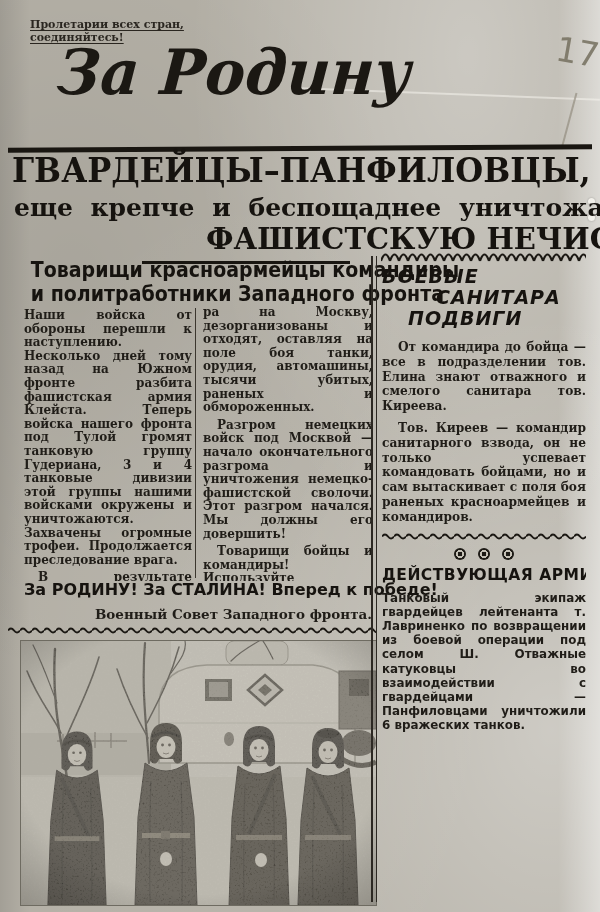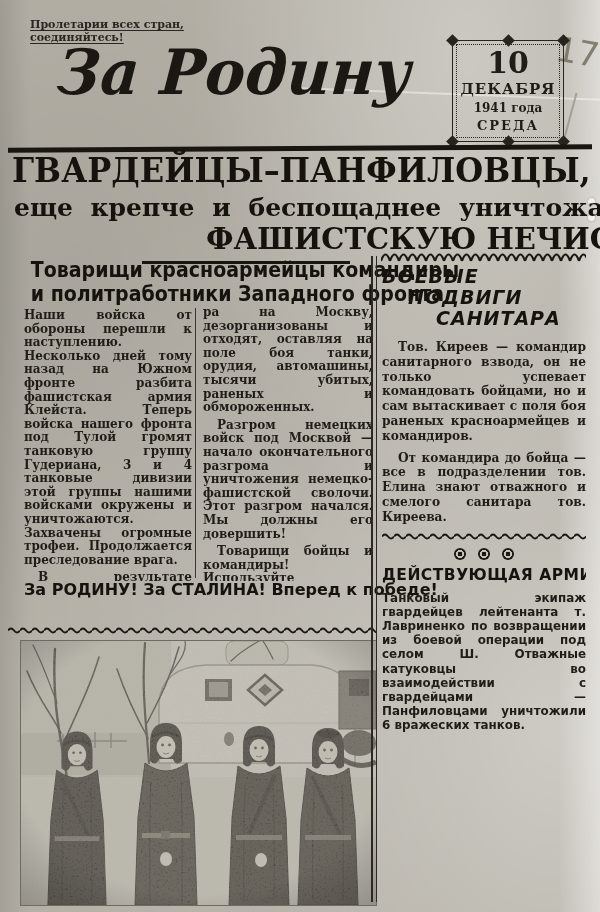--- a/index.html
+++ b/index.html
@@ -89,34 +89,20 @@
 <div class="sheet">
 
   <div class="abs scratch"></div>
   <div class="abs handwritten">17</div>
   <div class="abs pencil-stroke"></div>
   <div class="abs punch-hole" style="left:588px;top:198px;"></div>
   <div class="abs punch-hole" style="left:588px;top:214px;"></div>
 
   <div class="abs workers-slogan">Пролетарии всех стран, соединяйтесь!</div>
 
-  <div class="abs date-box">
-    <span class="diamond" style="left:-5px;top:-5px;"></span>
-    <span class="diamond" style="right:-5px;top:-5px;"></span>
-    <span class="diamond" style="left:-5px;bottom:-5px;"></span>
-    <span class="diamond" style="right:-5px;bottom:-5px;"></span>
-    <span class="diamond" style="left:51px;top:-5px;"></span>
-    <span class="diamond" style="left:51px;bottom:-5px;"></span>
-    <div class="date-box-inner">
-      <div class="db-day">10</div>
-      <div class="db-month">ДЕКАБРЯ</div>
-      <div class="db-year">1941 года</div>
-      <div class="db-weekday">СРЕДА</div>
-    </div>
-  </div>
 
   <div class="abs masthead">За Родину</div>
   <div class="abs rule-thick"></div>
 
   <div class="abs hl1">ГВАРДЕЙЦЫ–ПАНФИЛОВЦЫ,</div>
   <div class="abs hl2">еще крепче и беспощаднее уничтожайте</div>
   <div class="abs hl3">ФАШИСТСКУЮ НЕЧИСТЬ</div>
   <div class="abs hl-underline"></div>
 
   <div class="abs at1">Товарищи красноармейцы командиры</div>
@@ -128,20 +114,21 @@
   </div>
   <div class="abs col-rule"></div>
   <div class="abs colR">
     <p>ра на Москву, дезорганизованы и отходят, оставляя на поле боя танки, орудия, автомашины, тысячи убитых, раненых и обмороженных.</p>
     <p class="ind">Разгром немецких войск под Москвой — начало окончательного разгрома и уничтожения немецко-фашистской сволочи. Этот разгром начался. Мы должны его довершить!</p>
     <p class="ind">Товарищи бойцы и командиры! Используйте создавшуюся обстановку, не давайте врагу опомниться. Действуйте решительно и смело. Беспощадно истребляйте фашистских захватчиков. Разобьем гитлеровские полчища на-голову и похороним их в подмосковных снегах и лесах.</p>
 
   </div>
 
   <div class="abs victory">За РОДИНУ! За СТАЛИНА! Вперед к победе!</div>
+  <div class="abs signature">Военный Совет Западного фронта.</div>
 
   <svg class="abs wave wave-main" width="368" height="9">
     <defs>
         <pattern id="wm" width="12" height="9" patternUnits="userSpaceOnUse">
       <path d="M0 4.5 Q3 0.5 6 4.5 Q9 8.5 12 4.5" fill="none" stroke="#1b1813" stroke-width="2"></path>
     </pattern>
       </defs>
     <rect width="368" height="9" fill="url(#wm)"></rect>
   </svg>
 
@@ -259,25 +246,25 @@
     <defs>
         <pattern id="sc" width="9" height="11" patternUnits="userSpaceOnUse">
       <path d="M0 9 Q4.5 -4 9 9" fill="none" stroke="#1b1813" stroke-width="2.2"></path>
     </pattern>
       </defs>
     <rect width="205" height="11" fill="url(#sc)"></rect>
   </svg>
 
   <div class="abs sidebar">
     <div class="sb-title">БОЕВЫЕ</div>
+    <div class="sb-title sb-t3">САНИТАРА</div>
     <div class="sb-title sb-t2">ПОДВИГИ</div>
-    <div class="sb-title sb-t3">САНИТАРА</div>
     <div class="sb-body">
+      <p>От командира до бойца — все в подразделении тов. Елина знают отважного и смелого санитара тов. Киреева.</p>
       <p>Тов. Киреев — командир санитарного взвода, он не только успевает командовать бойцами, но и сам вытаскивает с поля боя раненых красноармейцев и командиров.</p>
-      <p>От командира до бойца — все в подразделении тов. Елина знают отважного и смелого санитара тов. Киреева.</p>
     </div>
     <svg class="wave" width="204" height="9">
       <defs>
           <pattern id="ws" width="12" height="9" patternUnits="userSpaceOnUse">
         <path d="M0 4.5 Q3 0.5 6 4.5 Q9 8.5 12 4.5" fill="none" stroke="#1b1813" stroke-width="2"></path>
       </pattern>
         </defs>
       <rect width="204" height="9" fill="url(#ws)"></rect>
     </svg>
     <div class="orn">

